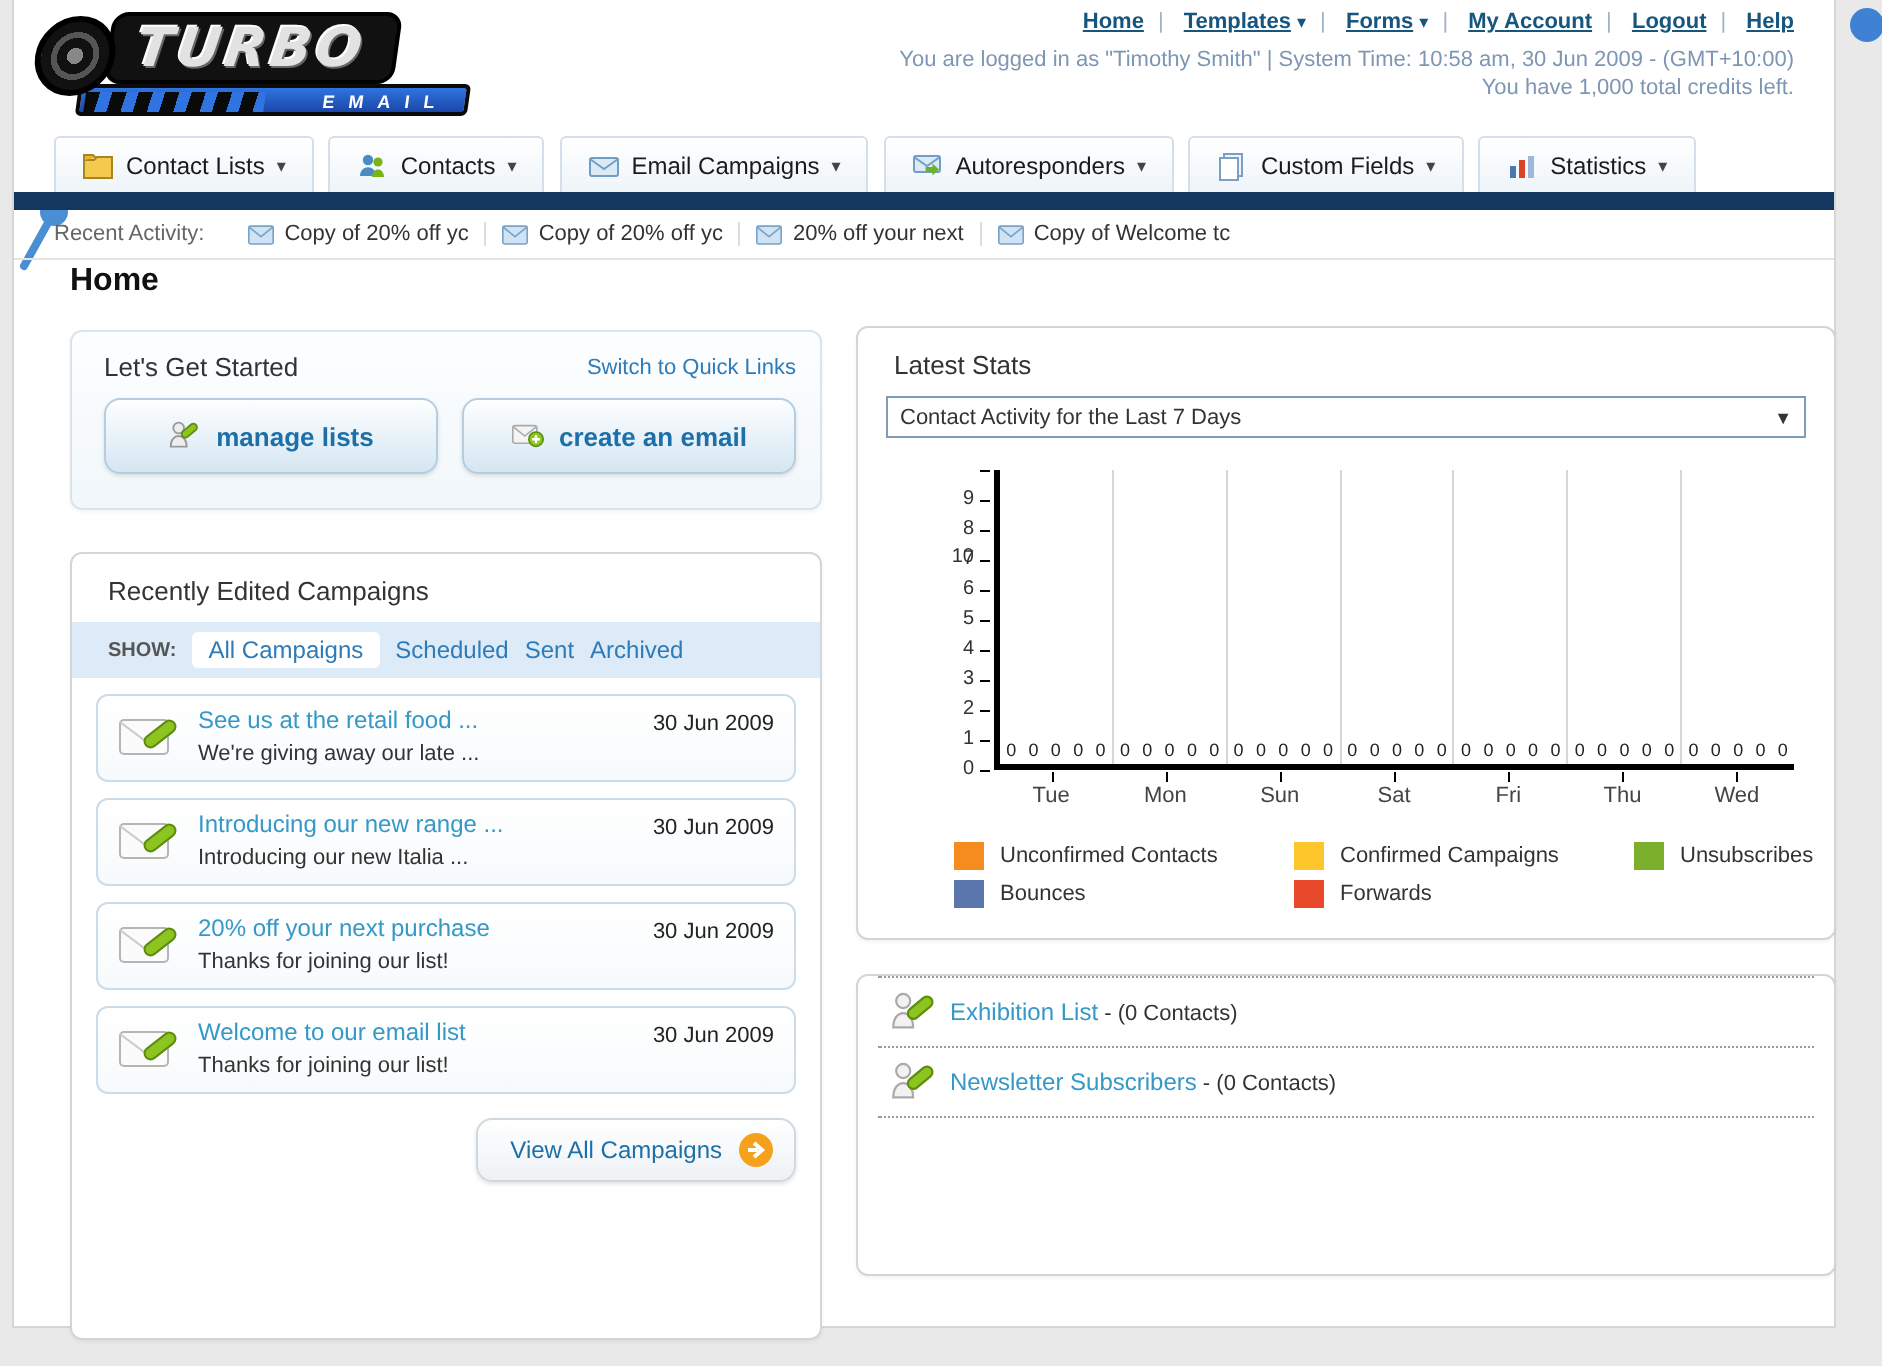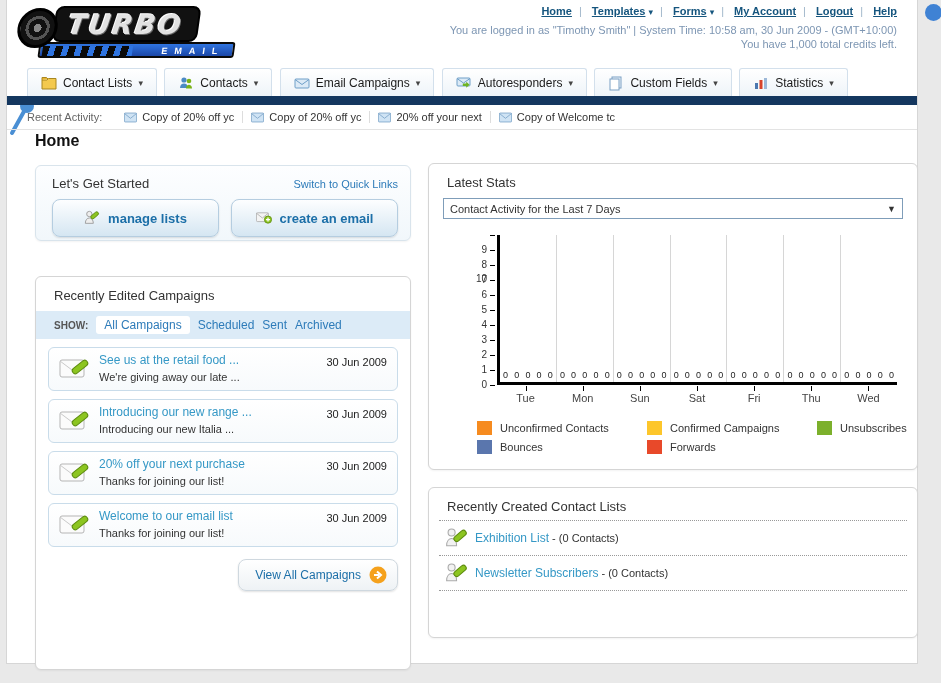--- a/index.html
+++ b/index.html
@@ -43,21 +43,21 @@
   .ra-label { color:#666; margin-right:14px; }
   .ra-item { display:flex; align-items:flex-end; gap:5px; color:#333; cursor:pointer; padding:0 8px; border-right:1px solid #ddd; }
   .ra-item:last-child { border-right:none; }
 
   h1.page-title { position:absolute; left:28px; top:132px; font-size:16px; color:#111; }
 
   
   .panel { position:absolute; background:#fff; border:1px solid #d5d5d5; border-radius:6px; box-shadow:0 1px 2px rgba(0,0,0,.05); }
   .panel-title { font-size:13px; color:#333; }
 
-  .panel-get-started { left:28px; top:165px; width:376px; height:76px; background:linear-gradient(#fdfeff,#f1f7fb); border-color:#d9e4ec; }
+  .panel-get-started { left:28px; top:165px; width:376px; height:90px; background:linear-gradient(#fdfeff,#f1f7fb); border-color:#d9e4ec; }
   .gs-head { display:flex; justify-content:space-between; align-items:center; padding:10px 12px 4px 16px; }
   .gs-link { font-size:11px; color:#2d7bb9; text-decoration:none; cursor:pointer; }
   .gs-buttons { display:flex; gap:12px; padding:4px 12px 0 16px; }
   .gs-btn { flex:1; height:38px; display:flex; align-items:center; justify-content:center; gap:8px;
             background:linear-gradient(#fdfeff,#d5e6f2); border:1px solid #b5cde0; border-radius:8px;
             font-size:13px; font-weight:bold; color:#1c6fa8; cursor:pointer; box-shadow:0 1px 2px rgba(0,0,0,.12); }
 
   .panel-campaigns { left:28px; top:276px; width:376px; height:394px; }
   .pc-title { padding:11px 14px 8px 18px; }
   .show-bar { margin:0; background:#dcebf7; padding:5px 10px 5px 18px; display:flex; align-items:center; gap:8px; font-size:12px; }
@@ -434,21 +434,20 @@
           <span>Bounces</span>
         </div>
         <div class="legend-item">
           <span class="legend-swatch" style="background: rgb(232, 73, 42);"></span>
           <span>Forwards</span>
         </div>
       </div>
   </div>
 
   <div class="panel panel-lists">
-    <div class="pl-title panel-title">Recently Created Contact Lists</div>
     <hr class="dotted">
     <div class="list-row">
       <svg width="22" height="24" viewBox="0 0 20 20">
           <circle cx="6" cy="5" r="3.2" fill="#f2f2f2" stroke="#aaa"></circle>
           <path d="M1.5 17c0-4.5 2.3-6.5 4.5-6.5s4.5 2 4.5 6.5z" fill="#f2f2f2" stroke="#aaa"></path>
           <rect x="7" y="6" width="13" height="5" rx="2.5" transform="rotate(-40 13 8)" fill="#8cc520" stroke="#5d8c0e"></rect>
         </svg>
       <span><a class="list-link">Exhibition List</a><span> - (0 Contacts)</span></span>
     </div>
     <hr class="dotted">

